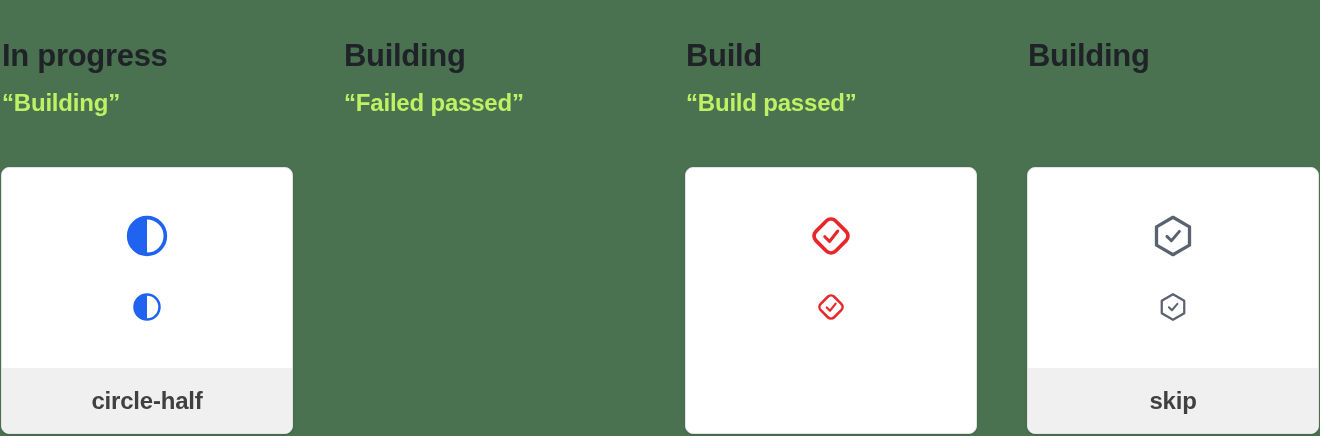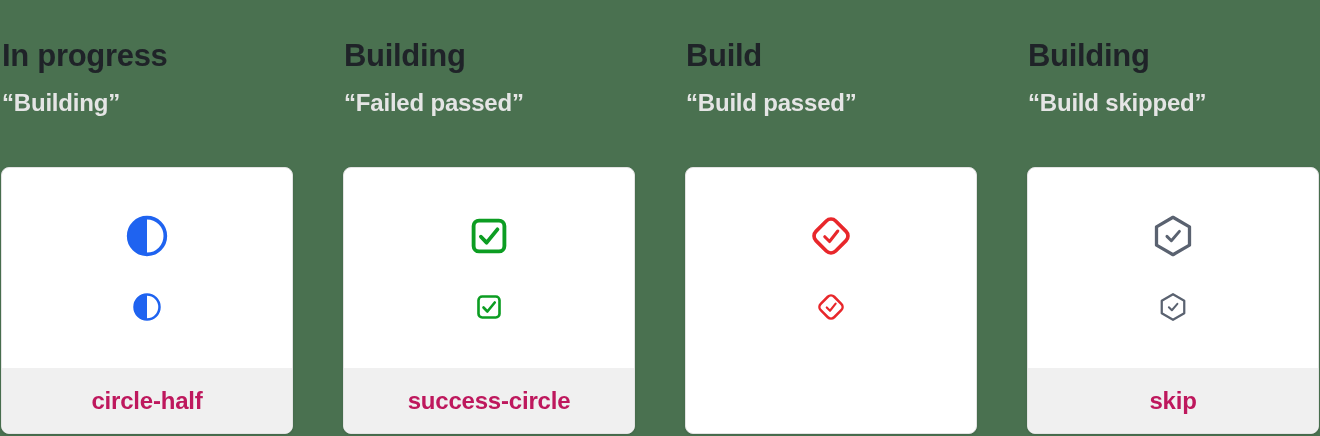--- a/index.html
+++ b/index.html
@@ -25,21 +25,21 @@
     font-weight: 700;
     letter-spacing: -0.3px;
     color: #1f2328;
   }
   .col-subtitle {
     margin-top: 16px;
     font-size: 24px;
     line-height: 28px;
     font-weight: 700;
     letter-spacing: -0.2px;
-    color: #e5e5e5;
+    color: #bef264;
   }
   .card {
     position: absolute;
     left: 0; right: 0;
     top: 167px; bottom: 2px;
     background: #ffffff;
     border: 1px solid #e3e3e3;
     border-radius: 8px;
     box-shadow: 0 1px 3px rgba(0,0,0,0.10);
     display: flex;
@@ -58,21 +58,21 @@
     flex: 1;
     background: #f0f0f0;
     display: flex;
     align-items: center;
     justify-content: center;
   }
   .icon-label {
     font-size: 24px;
     font-weight: 700;
     letter-spacing: -0.2px;
-    color: #be185d;
+    color: #404040;
   }
   .icon { display: block; }
 </style>
 </head>
 <body>
 
 <div class="row">
 
   <div class="column">
     <div class="col-header">
@@ -94,35 +94,20 @@
         <span class="icon-label">circle-half</span>
       </div>
     </div>
   </div>
 
   <div class="column">
     <div class="col-header">
       <div class="col-title">Building</div>
       <div class="col-subtitle">“Failed passed”</div>
     </div>
-    <div class="card">
-      <div class="card-body" style="color: rgb(12, 157, 34);">
-        <svg class="icon" width="44" height="44" viewBox="0 0 24 24">
-          <rect x="3.6" y="3.6" width="16.8" height="16.8" rx="3" fill="none" stroke="currentColor" stroke-width="2.1"></rect>
-          <path d="M7.6 12.4 L10.7 15.6 L16.6 8.4" fill="none" stroke="currentColor" stroke-width="2.1" stroke-linecap="round" stroke-linejoin="round"></path>
-        </svg>
-        <svg class="icon" width="30" height="30" viewBox="0 0 24 24">
-          <rect x="3.6" y="3.6" width="16.8" height="16.8" rx="3" fill="none" stroke="currentColor" stroke-width="2.1"></rect>
-          <path d="M7.6 12.4 L10.7 15.6 L16.6 8.4" fill="none" stroke="currentColor" stroke-width="2.1" stroke-linecap="round" stroke-linejoin="round"></path>
-        </svg>
-      </div>
-      <div class="card-footer">
-        <span class="icon-label">success-circle</span>
-      </div>
-    </div>
   </div>
 
   <div class="column">
     <div class="col-header">
       <div class="col-title">Build</div>
       <div class="col-subtitle">“Build passed”</div>
     </div>
     <div class="card">
       <div class="card-body" style="color: rgb(232, 39, 43);">
         <svg class="icon" width="44" height="44" viewBox="0 0 24 24">
@@ -133,21 +118,20 @@
           <rect x="4.4" y="4.4" width="15.2" height="15.2" rx="3.6" fill="none" stroke="currentColor" stroke-width="2" transform="rotate(45 12 12)"></rect>
           <path d="M8.6 12.4 L11.2 15 L15.7 9.3" fill="none" stroke="currentColor" stroke-width="1.7" stroke-linecap="round" stroke-linejoin="round"></path>
         </svg>
       </div>
     </div>
   </div>
 
   <div class="column">
     <div class="col-header">
       <div class="col-title">Building</div>
-      <div class="col-subtitle">“Build skipped”</div>
     </div>
     <div class="card">
       <div class="card-body" style="color: rgb(90, 98, 112);">
         <svg class="icon" width="44" height="44" viewBox="0 0 24 24">
           <path d="M12 1.8 L21 7 L21 17 L12 22.2 L3 17 L3 7 Z" fill="none" stroke="currentColor" stroke-width="1.8" stroke-linejoin="round"></path>
           <path d="M8.7 12.2 L11.1 14.6 L15.5 9.5" fill="none" stroke="currentColor" stroke-width="1.6" stroke-linecap="round" stroke-linejoin="round"></path>
         </svg>
         <svg class="icon" width="30" height="30" viewBox="0 0 24 24">
           <path d="M12 1.8 L21 7 L21 17 L12 22.2 L3 17 L3 7 Z" fill="none" stroke="currentColor" stroke-width="1.8" stroke-linejoin="round"></path>
           <path d="M8.7 12.2 L11.1 14.6 L15.5 9.5" fill="none" stroke="currentColor" stroke-width="1.6" stroke-linecap="round" stroke-linejoin="round"></path>

